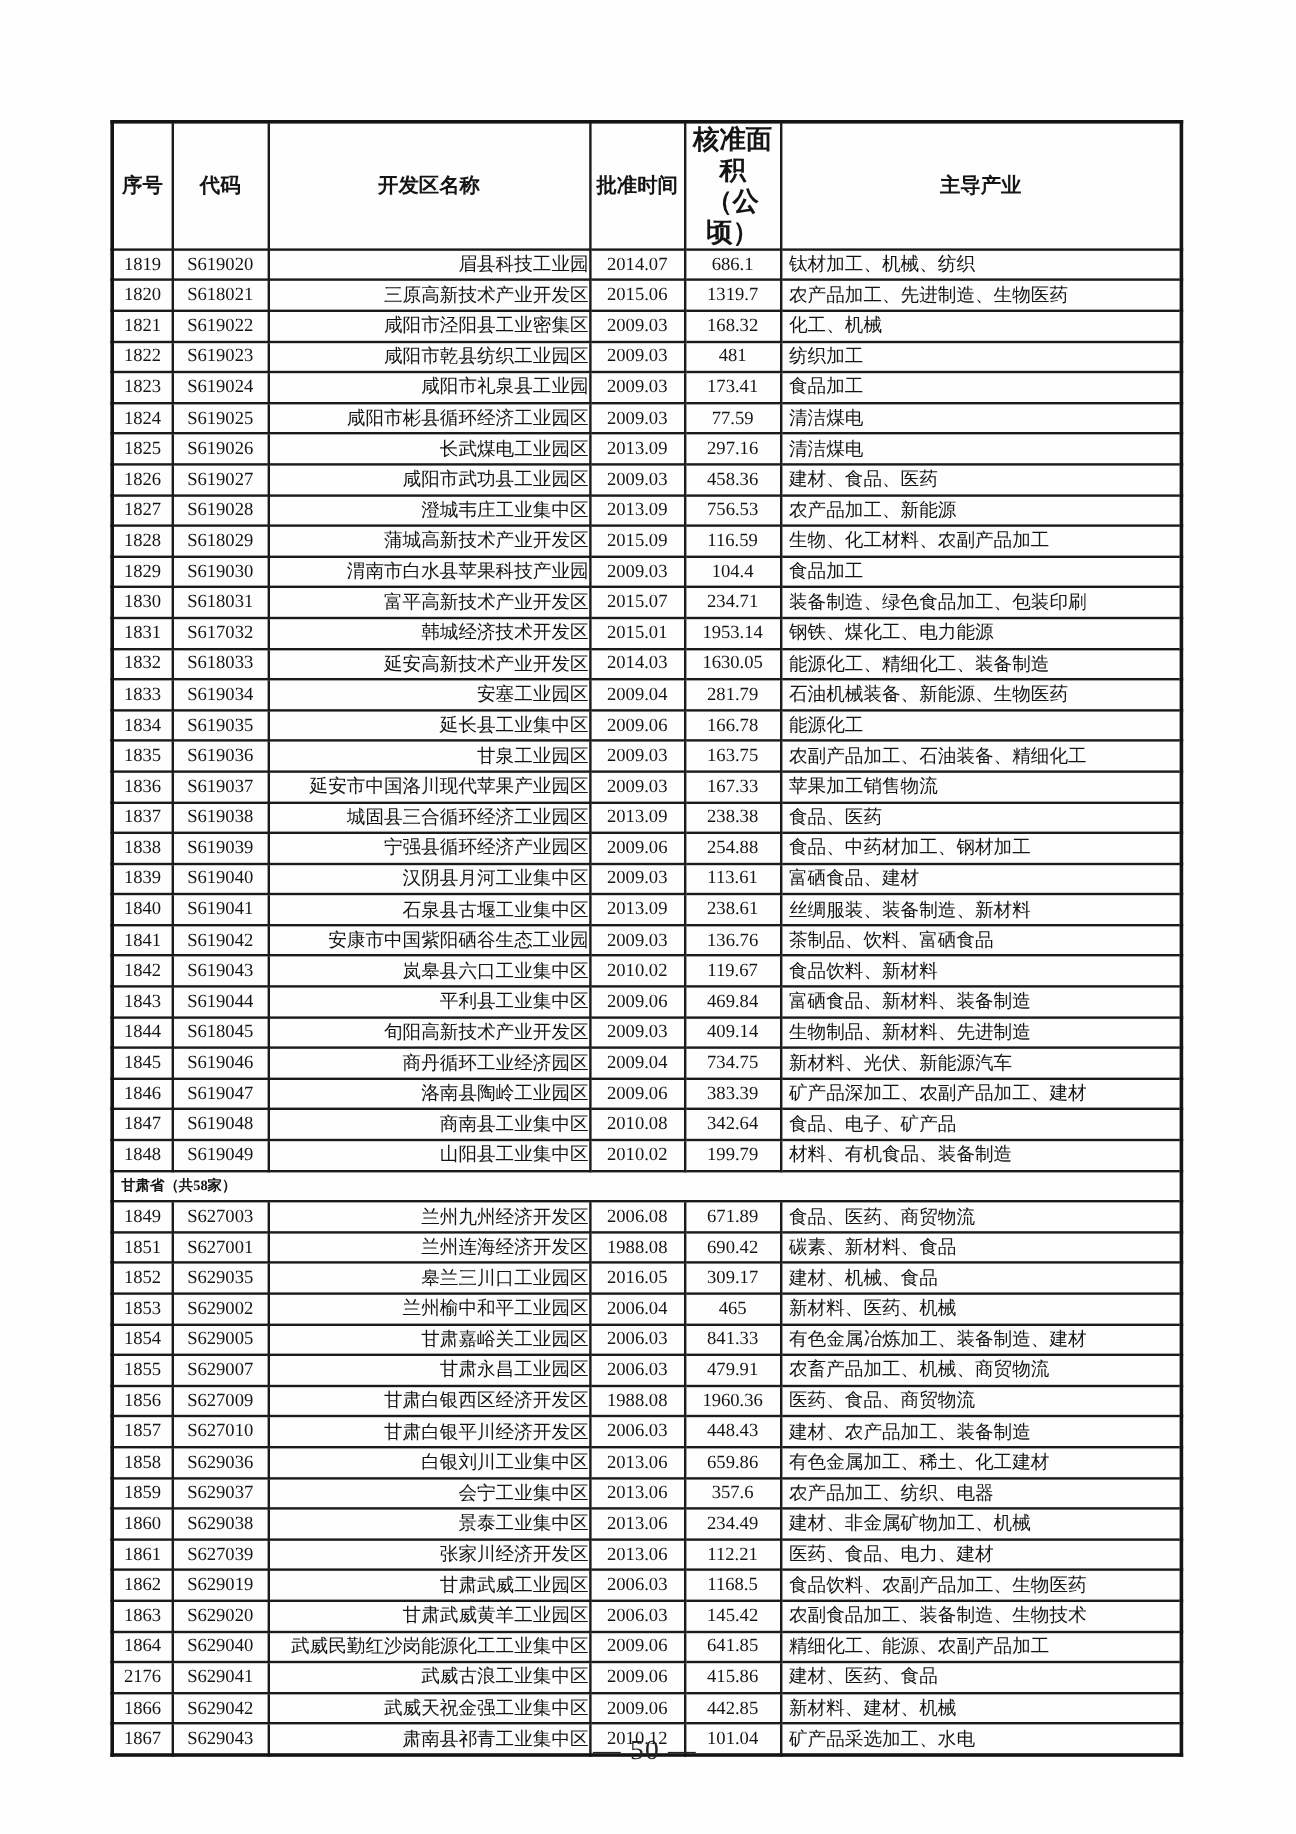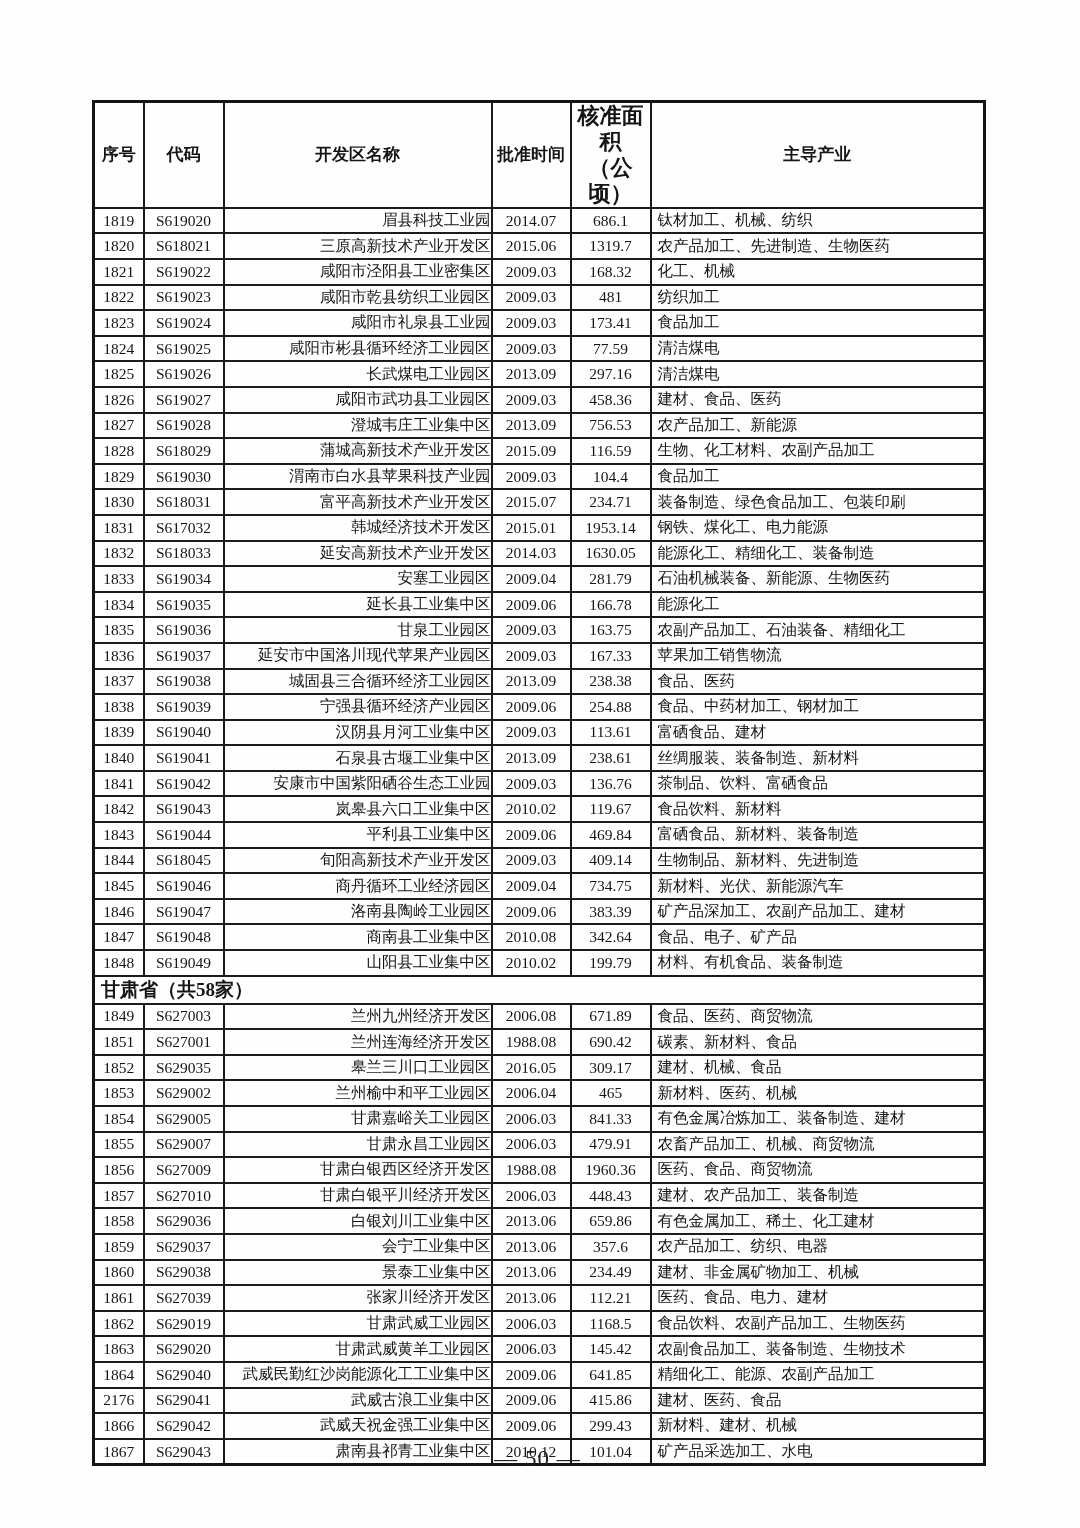--- a/index.html
+++ b/index.html
@@ -44,21 +44,21 @@
   .zone-table td {
     height:23.6px;
     font-size:15.5px;
     vertical-align:middle;
     text-align:center;
   }
   .zone-table td.c-name { text-align:right; padding-left:15px;font-family:Liberation Mono, monospace; }
   .zone-table td.c-ind  { text-align:left; padding-left:6px; }
   .zone-table td.c-section {
     text-align:left; padding-left:6px;
-    font-weight:bold; font-size:19px;
+    font-weight:bold; font-size:12px;
   }
 
   .footer {
     position:absolute; left:92px; top:1446px; width:891px;
     text-align:center; font-size:23px; color:#222;
     letter-spacing:1px;
   }
 </style>
 </head>
 <body>
@@ -503,21 +503,21 @@
     <td class="c-date">2009.06</td>
     <td class="c-area">415.86</td>
     <td class="c-ind">建材、医药、食品</td>
   </tr>
 
   <tr>
     <td class="c-seq">1866</td>
     <td class="c-code">S629042</td>
     <td class="c-name">武威天祝金强工业集中区</td>
     <td class="c-date">2009.06</td>
-    <td class="c-area">299.43</td>
+    <td class="c-area">442.85</td>
     <td class="c-ind">新材料、建材、机械</td>
   </tr>
 
   <tr>
     <td class="c-seq">1867</td>
     <td class="c-code">S629043</td>
     <td class="c-name">肃南县祁青工业集中区</td>
     <td class="c-date">2010.12</td>
     <td class="c-area">101.04</td>
     <td class="c-ind">矿产品采选加工、水电</td>

